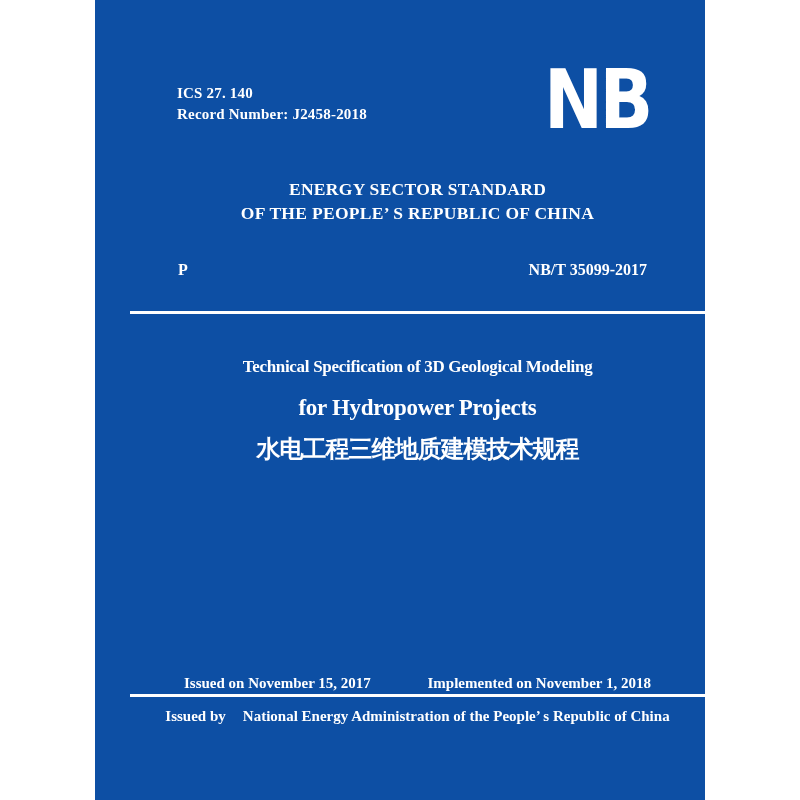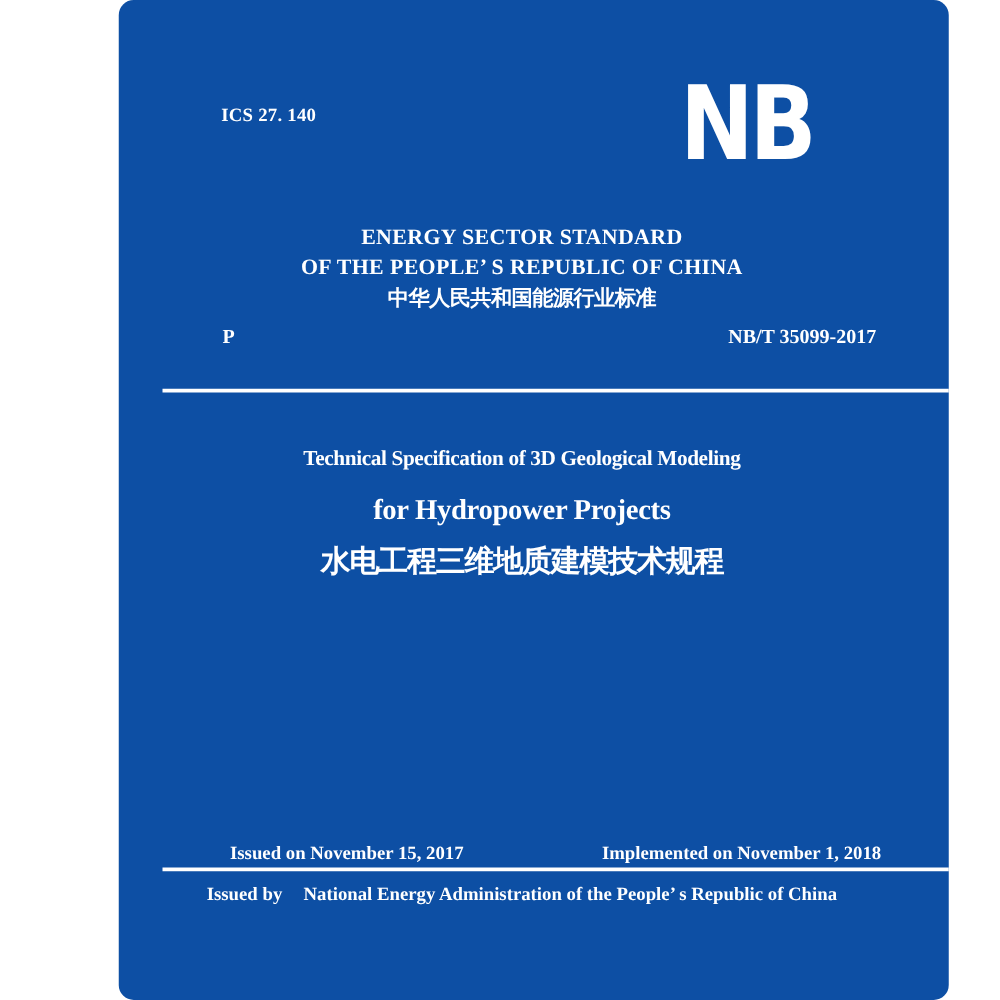--- a/index.html
+++ b/index.html
@@ -10,25 +10,24 @@
   }
   *{margin:0;padding:0;box-sizing:border-box;}
   html,body{width:800px;height:800px;}
   body{
     background:var(--page-bg);
     font-family:"Liberation Serif","DejaVu Serif",serif;
     overflow:hidden;
   }
   .page{position:relative;width:800px;height:800px;background:var(--page-bg);}
   .cover{
-    position:absolute;left:95px;top:0;width:664px;height:800px;
+    position:absolute;left:95px;top:0;width:610px;height:800px;
     background:var(--cover-blue);
     color:var(--text-white);
     font-weight:bold;
-    border-radius:12px;
   }
   .meta{
     position:absolute;left:82px;top:83px;
     font-size:15px;line-height:21px;letter-spacing:0.2px;
   }
   .nb-logo{
     position:absolute;left:449px;top:59px;
     font-family:"DejaVu Sans","Liberation Sans",sans-serif;
     font-weight:bold;font-size:82px;line-height:1;
     letter-spacing:-4px;
@@ -67,27 +66,27 @@
   }
 </style>
 </head>
 <body>
 
 <div class="page">
   <div class="cover">
 
     <div class="meta">
       <div>ICS 27. 140</div>
+      <div>Record Number: J2458-2018</div>
     </div>
 
     <div class="nb-logo">NB</div>
 
     <div class="center-line heading-en-1">ENERGY SECTOR STANDARD</div>
     <div class="center-line heading-en-2">OF THE PEOPLE’ S REPUBLIC OF CHINA</div>
-    <div class="center-line heading-zh">中华人民共和国能源行业标准</div>
 
     <div class="code-row">
       <span>P</span>
       <span>NB/T 35099-2017</span>
     </div>
 
     <div class="rule rule-top"></div>
 
     <div class="center-line title-en-1">Technical Specification of 3D Geological Modeling</div>
     <div class="center-line title-en-2">for Hydropower Projects</div>

